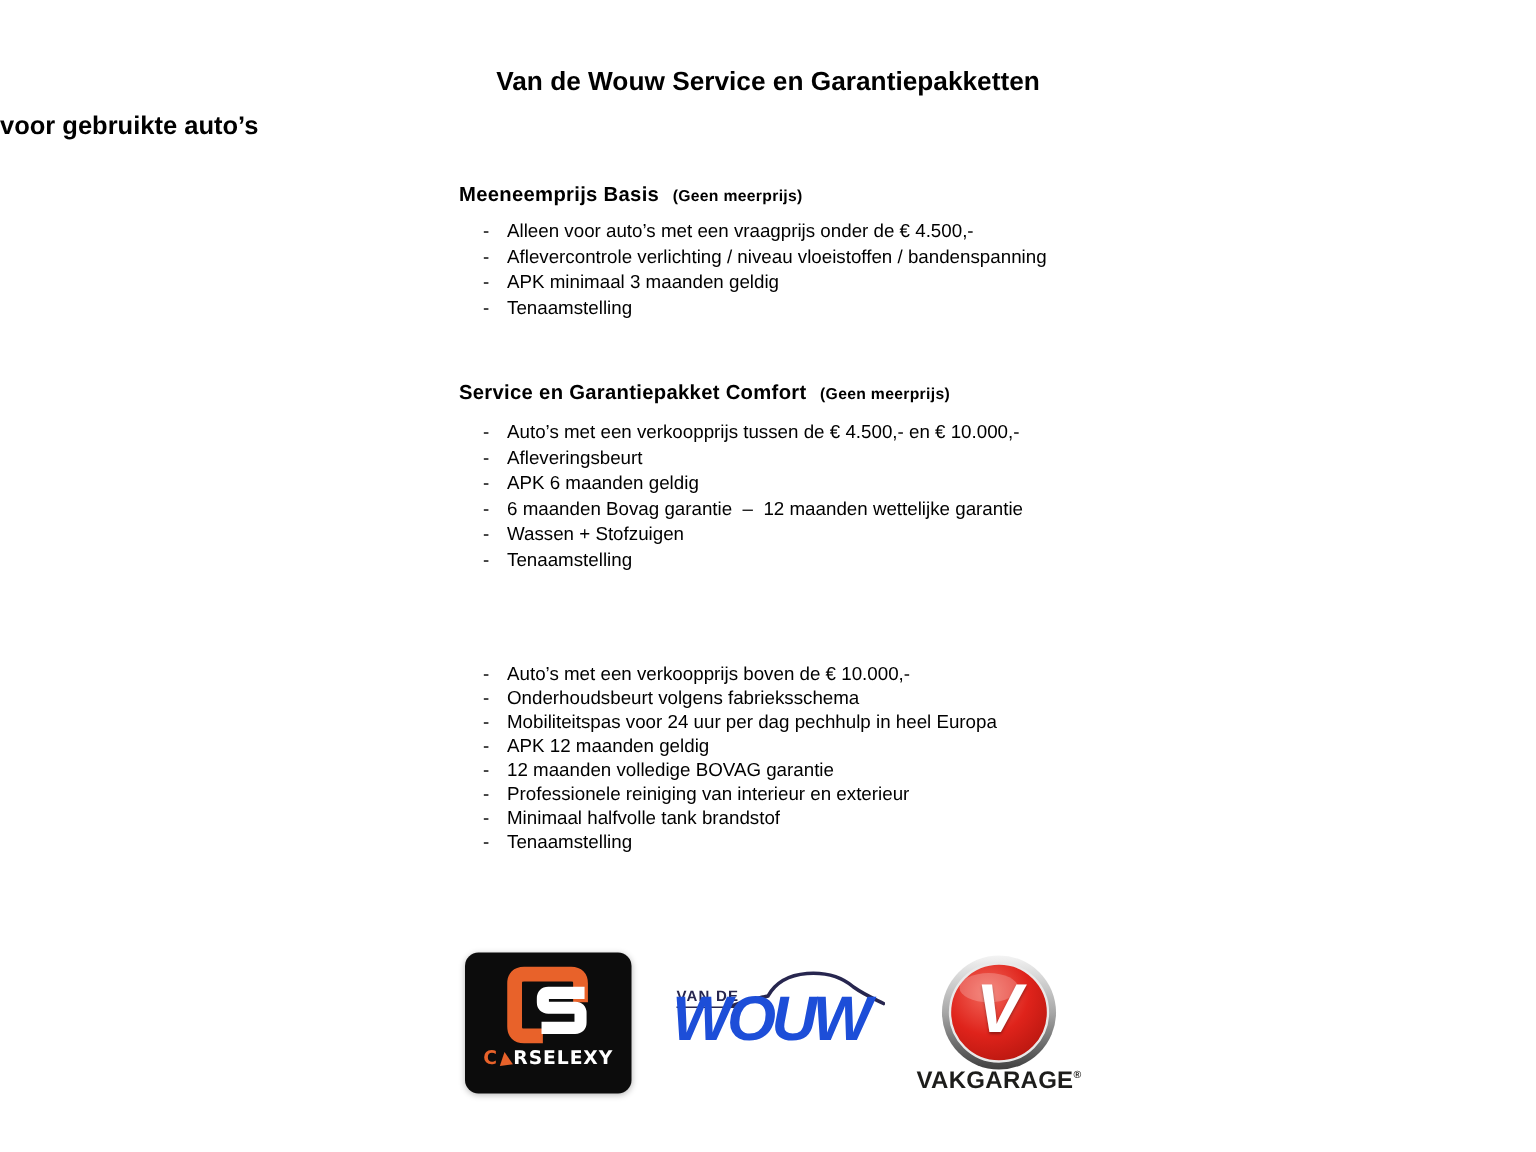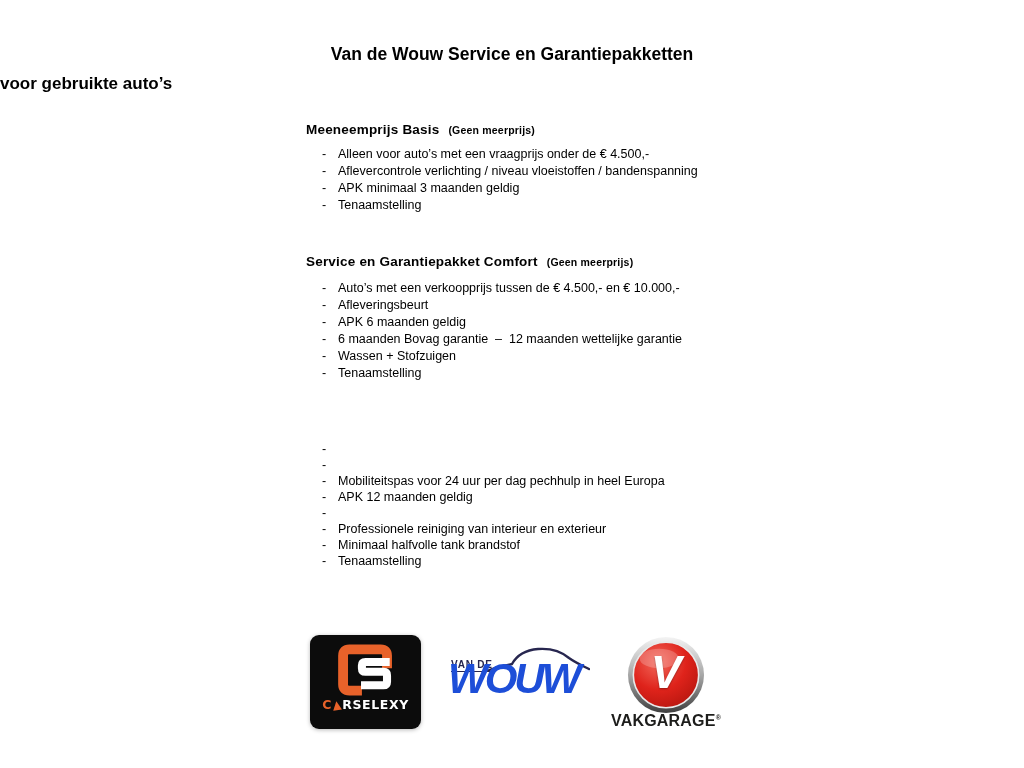--- a/index.html
+++ b/index.html
@@ -156,34 +156,37 @@
       <li>
       <span class="li-dash">-</span>
         <span class="li-text">Tenaamstelling</span>
     </li>
     </ul>
 
   <ul class="items l3">
 
   <li>
       <span class="li-dash">-</span>
-    </li>
-      <li>
-      <span class="li-dash">-</span>
+        <span class="li-text">Auto’s met een verkoopprijs boven de € 10.000,-</span>
+    </li>
+      <li>
+      <span class="li-dash">-</span>
+        <span class="li-text">Onderhoudsbeurt volgens fabrieksschema</span>
     </li>
       <li>
       <span class="li-dash">-</span>
         <span class="li-text">Mobiliteitspas voor 24 uur per dag pechhulp in heel Europa</span>
     </li>
       <li>
       <span class="li-dash">-</span>
         <span class="li-text">APK 12 maanden geldig</span>
     </li>
       <li>
       <span class="li-dash">-</span>
+        <span class="li-text">12 maanden volledige BOVAG garantie</span>
     </li>
       <li>
       <span class="li-dash">-</span>
         <span class="li-text">Professionele reiniging van interieur en exterieur</span>
     </li>
       <li>
       <span class="li-dash">-</span>
         <span class="li-text">Minimaal halfvolle tank brandstof</span>
     </li>
       <li>

